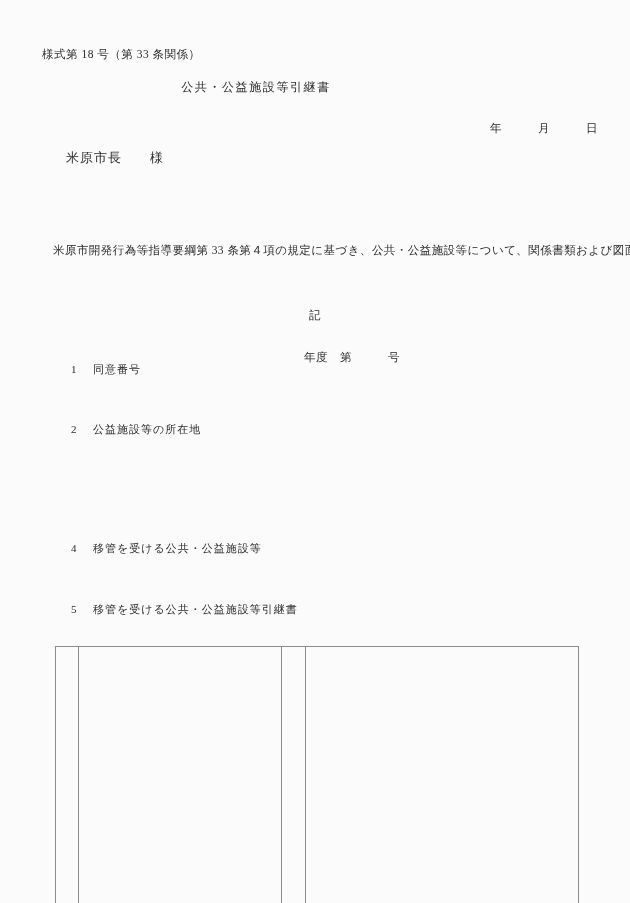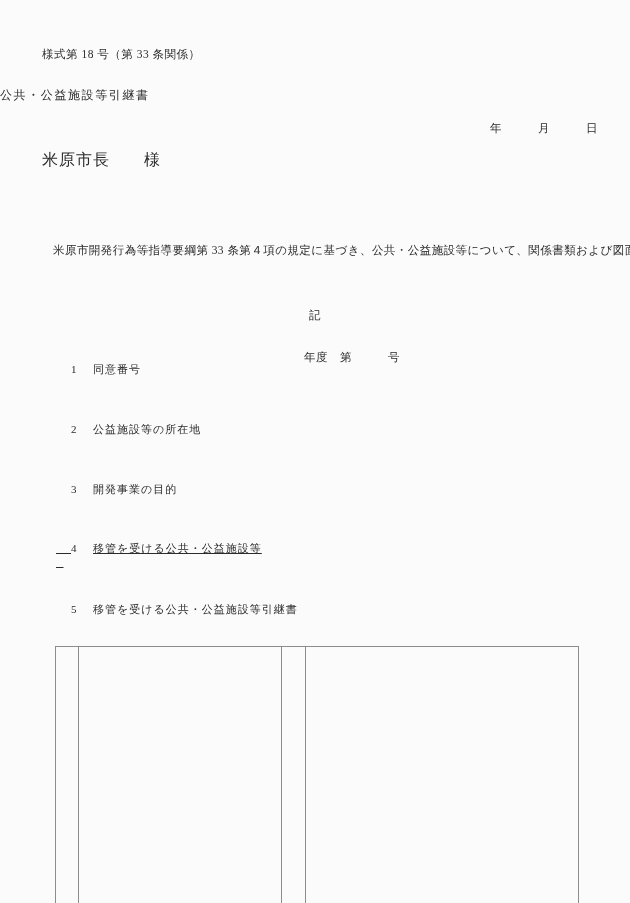--- a/index.html
+++ b/index.html
@@ -37,40 +37,40 @@
   .form-no {
     left: 42px;
     top: 47px;
     font-size: 11.5px;
     letter-spacing: 0.5px;
   }
 
   
   .doc-title {
     left: 0;
-    top: 88px;
+    top: 80px;
     width: 512px;
-    text-align: left;
+    text-align: center;
     font-size: 12px;
     letter-spacing: 1.6px;
   }
 
   
   .date-line {
     left: 490px;
     top: 121px;
     font-size: 11.5px;
     letter-spacing: 0.5px;
   }
 
   
   .addressee {
-    left: 42px;
+    left: 66px;
     top: 150px;
-    font-size: 16px;
+    font-size: 13px;
     letter-spacing: 1px;
   }
 
   
   .applicant {
     left: 358px;
     top: 169px;
     font-size: 11.5px;
     letter-spacing: 1px;
     line-height: 22px;
@@ -109,21 +109,21 @@
     letter-spacing: 1px;
     white-space: pre;
   }
   .item .num {
     display: inline-block;
     width: 22px;
   }
   .item-1 { top: 350px; }
   .item-2 { top: 410px; }
   .item-3 { top: 470px; }
-  .item-4 { top: 529px; text-decoration: underline; }
+  .item-4 { top: 529px; }
   .item-5 { top: 590px; }
 
   .item-suffix {
     position: absolute;
     left: 304px;
     top: 350px;
     font-size: 11.5px;
     letter-spacing: 0.5px;
     white-space: pre;
   }
@@ -183,23 +183,20 @@
 
   <div class="item item-1">
     <span class="num">1</span><span>同意番号</span>
   </div>
   <div class="item-suffix">年度　第　　　号</div>
 
   <div class="item item-2">
     <span class="num">2</span><span>公益施設等の所在地</span>
   </div>
 
-  <div class="item item-3">
-    <span class="num">3</span><span>開発事業の目的</span>
-  </div>
 
   <div class="item item-4">
     <span class="num">4</span><span>移管を受ける公共・公益施設等</span>
   </div>
 
   <div class="item item-5">
     <span class="num">5</span><span>移管を受ける公共・公益施設等引継書</span>
   </div>
 
   <table class="receipt-table">

